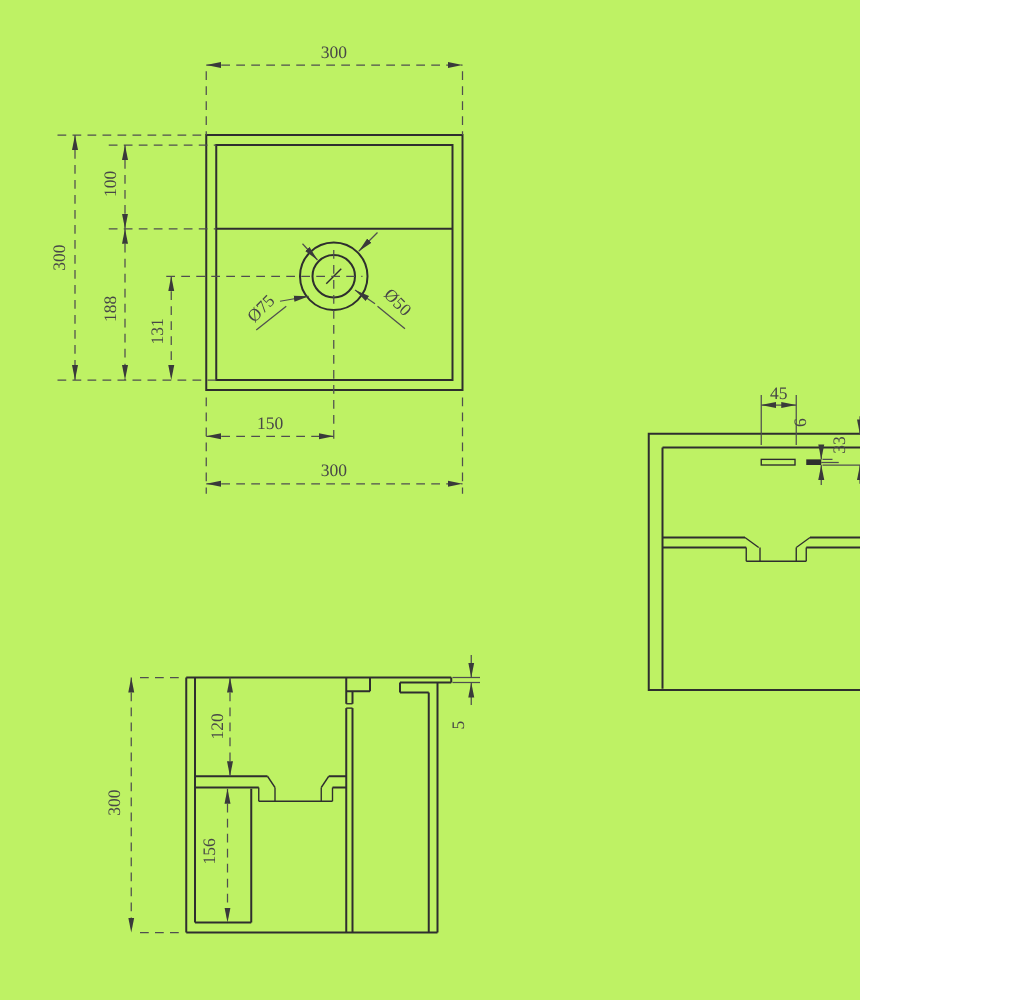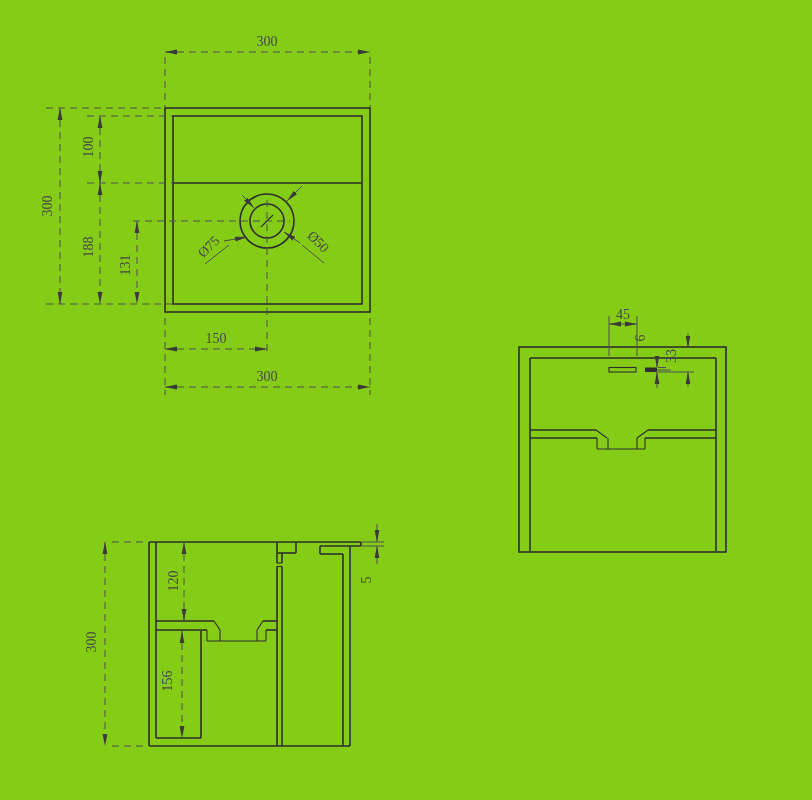--- a/index.html
+++ b/index.html
@@ -1,16 +1,16 @@
 <!DOCTYPE html>
 <html><head>
 <meta charset="utf-8">
 <style>
   html,body{margin:0;padding:0;background:#ffffff;}
-  #canvas{position:relative;width:812px;height:800px;background:#84cc16;overflow:hidden;
+  #canvas{position:relative;width:688px;height:800px;background:#bef264;overflow:hidden;
           font-family:"Liberation Serif", serif;}
   svg{position:absolute;left:0;top:0;}
   .outline{stroke:#2e2e2e;stroke-width:1.6;fill:none;}
   .outline-thin{stroke:#2e2e2e;stroke-width:1.1;fill:none;}
   .dim{stroke:#4f4f4f;stroke-width:1;fill:none;}
   .dash{stroke-dasharray:7 5;}
   .solidfill{fill:#2e2e2e;stroke:none;}
   text{font-family:"Liberation Serif", serif;font-size:14px;fill:#474747;}
 </style>
 </head>

